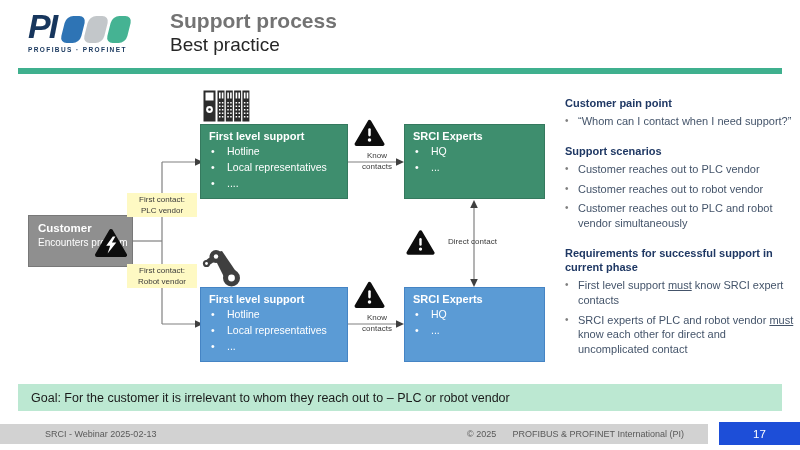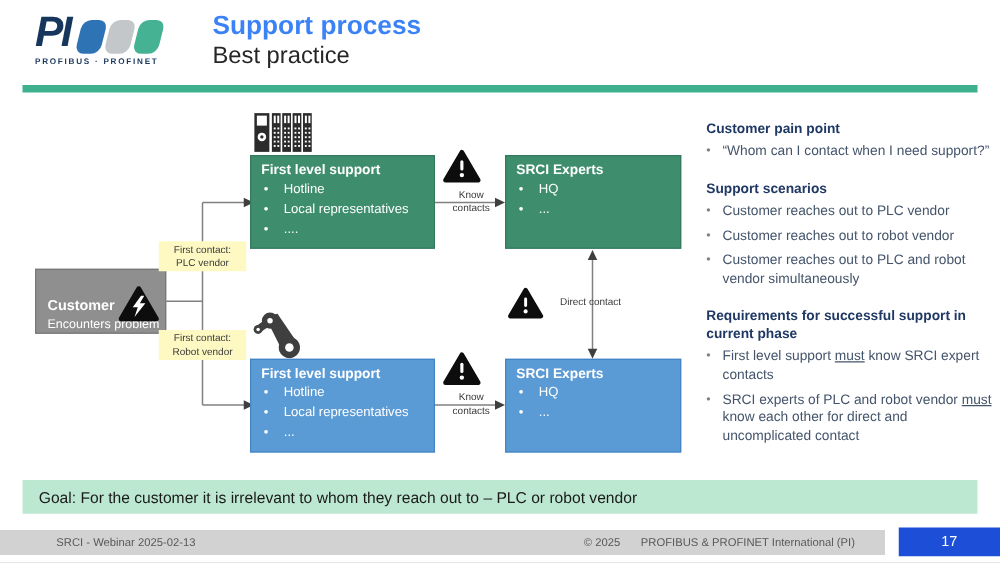--- a/index.html
+++ b/index.html
@@ -11,32 +11,32 @@
   .logo-row{display:flex;align-items:flex-end;height:34px;}
   .logo-pi{font-size:34px;font-weight:bold;font-style:italic;color:#17365d;
            letter-spacing:-2px;line-height:1;margin-right:4px;}
   .chip{display:inline-block;width:20px;height:27px;border-radius:7px;
         transform:skewX(-14deg);margin-left:3px;}
   .chip-blue{background:#2e74b5;}
   .chip-gray{background:#c3c7ca;}
   .chip-green{background:#45b393;}
   .logo-sub{font-size:6.5px;font-weight:bold;color:#17365d;letter-spacing:1.4px;margin-top:3px;}
   .titleblock{position:absolute;left:170px;top:8px;}
-  .title-main{font-size:21px;font-weight:bold;color:#3b82f6;line-height:1.25;}
+  .title-main{font-size:21px;font-weight:bold;color:#737373;line-height:1.25;}
   .title-sub{font-size:19px;font-weight:normal;color:#262626;line-height:1.2;}
   .accent-line{position:absolute;left:18px;top:68px;width:764px;height:6px;background:#3fb08e;}
   
   .dbox{position:absolute;box-sizing:border-box;color:#fff;padding:5px 6px 4px 8px;}
   .dbox-green{background:#3e8e6e;border:1px solid #35795e;}
   .dbox-blue{background:#5b9bd5;border:1px solid #4584c4;}
   .bt{font-size:11px;font-weight:bold;margin-bottom:2px;}
   .bl{display:flex;font-size:10.5px;line-height:1.5;}
   .bl .dot{width:16px;flex:none;padding-left:2px;}
   .custbox{position:absolute;left:28px;top:215px;width:105px;height:52px;box-sizing:border-box;
-           background:#8f8f8f;border:1px solid #787878;color:#fff;padding:22px 0 0 9px;line-height:1.3;}
+           background:#8f8f8f;border:1px solid #787878;color:#fff;padding:5px 0 0 9px;line-height:1.3;}
   .custbox .ct{font-size:11.5px;font-weight:bold;}
   .custbox .cb{font-size:10px;}
   .fc{position:absolute;left:127px;width:70px;text-align:center;font-size:8px;
       color:#3a3a3a;background:#fef9c3;line-height:1.4;padding:1px 0;}
   .fc span{display:block;}
   .kc{position:absolute;width:46px;text-align:center;font-size:8px;color:#3a3a3a;line-height:1.35;}
   .dc{position:absolute;left:448px;top:237px;font-size:8px;color:#3a3a3a;white-space:nowrap;}
   .icon{position:absolute;}
   .overlay{position:absolute;left:0;top:0;pointer-events:none;}
   

